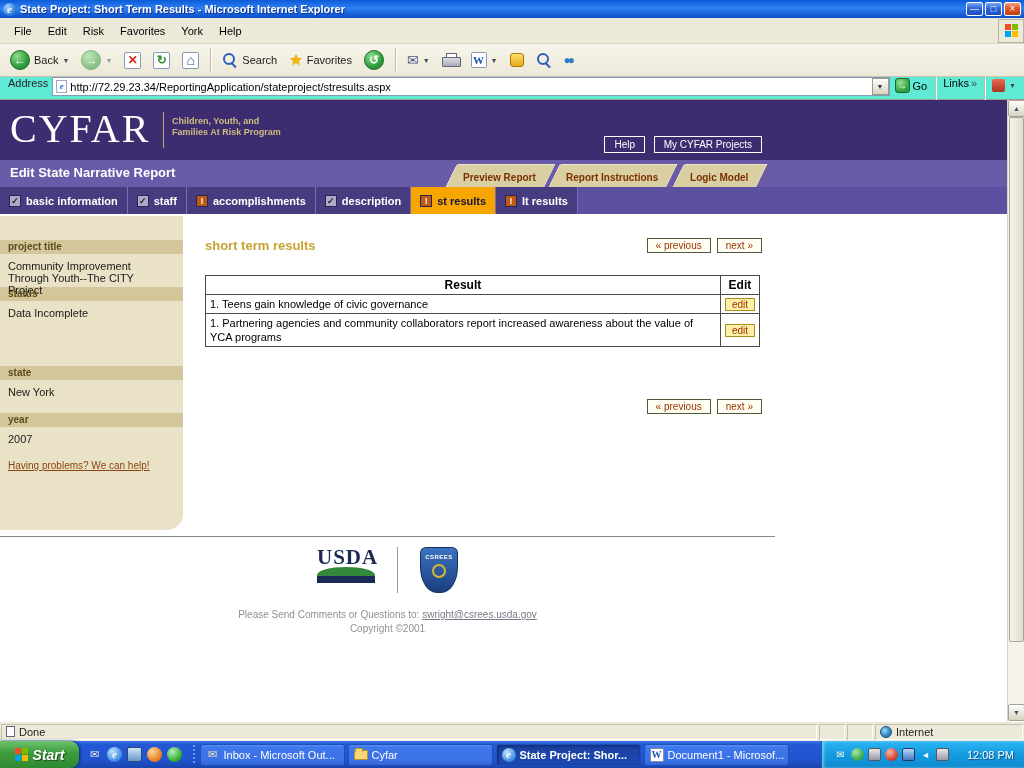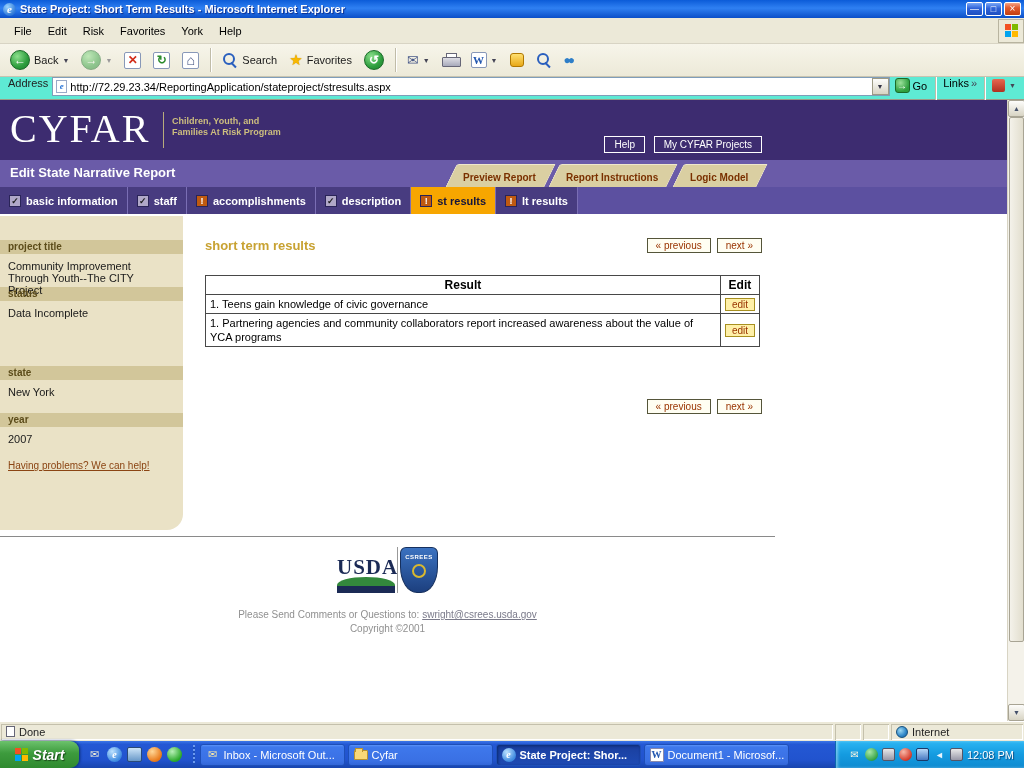--- a/index.html
+++ b/index.html
@@ -105,21 +105,21 @@
   .results-table th, .results-table td { border:1px solid #484848; padding:2px 4px; }
   .th-result { width:515px; text-align:center; font-size:12px; }
   .th-edit { width:38px; text-align:center; font-size:12px; }
   .td-result { padding-left:14px; line-height:14px; }
   .td-edit { text-align:center; }
   .edit-btn { background:#FFF0A8; border:1px solid #A89020; color:#993300; font-size:10px; padding:0 6px; cursor:pointer; }
   .pn-bottom { display:flex; justify-content:flex-end; gap:6px; margin-top:52px; width:557px; }
 
   
   .site-footer { width:775px; border-top:1px solid #8A8A8A; padding-top:10px; }
-  .logo-row { display:flex; justify-content:center; align-items:flex-end; gap:2px; }
+  .logo-row { display:flex; justify-content:center; align-items:flex-start; gap:22px; }
   .usda-logo { width:58px; text-align:center; }
   .usda-text { font-family:"Liberation Serif",serif; font-weight:bold; font-size:21px; color:#1B2A55; letter-spacing:1px; line-height:20px; }
   .usda-swoosh { height:9px; background:#33883C; border-radius:50% 50% 0 0 / 90% 90% 0 0; }
   .usda-bar { height:7px; background:#1B2A55; }
   .logo-divider { width:1px; height:46px; background:#999; }
   .csrees-shield { width:38px; height:46px; background:linear-gradient(180deg,#3B72C0,#1C3F7E); border:1px solid #16305E; border-radius:6px 6px 17px 17px / 6px 6px 26px 26px; color:#fff; text-align:center; }
   .csrees-label { font-size:6px; font-weight:bold; letter-spacing:.5px; margin-top:6px; }
   .csrees-circle { width:14px; height:14px; border:2px solid #D8B830; border-radius:50%; margin:4px auto 0; }
   .comments { text-align:center; font-size:10px; color:#909090; margin-top:16px; }
   .comments a { color:#7A7A8A; text-decoration:underline; cursor:pointer; }
@@ -129,21 +129,21 @@
   .vscroll { position:absolute; right:0; top:100px; width:17px; height:621px; background:#F4F2EA; border-left:1px solid #D8D4C4; }
   .sc-btn { width:17px; height:17px; background:linear-gradient(#FDFDFB,#D8D4C4); border:1px solid #A8A494; border-radius:2px; font-size:7px; color:#44506A; text-align:center; line-height:15px; }
   .sc-down { position:absolute; bottom:0; }
   .sc-thumb { position:absolute; top:17px; width:15px; left:1px; height:525px; background:linear-gradient(90deg,#F4F2EA,#E2DECE); border:1px solid #A8A494; border-radius:2px; }
 
   
   .statusbar { position:absolute; left:0; top:721px; width:1024px; height:20px; background:#ECE9D8; border-top:1px solid #fff; display:flex; align-items:center; font-size:11px; color:#222; }
   .sb-pane { height:16px; margin:0 1px; display:flex; align-items:center; gap:4px; padding:0 5px; box-shadow:inset 1px 1px 0 #C4C0AC, inset -1px -1px 0 #fff; }
   .sb-left { flex:1; }
   .sb-mid { width:26px; } .sb-mid2 { width:26px; }
-  .sb-right { width:132px; }
+  .sb-right { width:148px; }
   .doc-ic { width:9px; height:11px; background:#fff; border:1px solid #667; }
   .globe-ic { width:12px; height:12px; border-radius:50%; background:radial-gradient(circle at 35% 35%,#9CD8F2,#2E86C8 60%,#1A5E98); border:1px solid #14507E; }
 
   
   .taskbar { position:absolute; left:0; top:741px; width:1024px; height:27px; background:linear-gradient(180deg,#3C77E8 0%,#2458D4 12%,#2153CE 70%,#1845AE 100%); display:flex; align-items:center; }
   .start-button { width:79px; height:27px; border-radius:0 9px 9px 0; background:linear-gradient(180deg,#6CC26C 0%,#3D9B3D 45%,#2F8A2F 100%); box-shadow:1px 0 3px #0A2A70; display:flex; align-items:center; justify-content:center; gap:5px; color:#fff; font-size:14px; font-weight:bold; font-style:italic; text-shadow:1px 1px 1px #1A4A1A; cursor:pointer; }
   .quicklaunch { display:flex; align-items:center; gap:5px; padding:0 8px; }
   .ql-ic { width:15px; height:15px; display:flex; align-items:center; justify-content:center; font-size:11px; cursor:pointer; }
   .ql-e { border-radius:50%; background:radial-gradient(circle at 35% 30%,#BCE2FF,#3E8AE0 70%); color:#fff; font:bold italic 10px/13px "Liberation Serif",serif; }
   .ql-mail { color:#F2EED8; }
@@ -160,21 +160,21 @@
   .t-e { border-radius:50%; background:radial-gradient(circle at 35% 30%,#BCE2FF,#3E8AE0 70%); color:#fff; font:bold italic 10px/13px "Liberation Serif",serif; text-align:center; }
   .t-word { background:#fff; border:1px solid #88A; color:#2458B0; font:bold 10px/12px "Liberation Serif",serif; text-align:center; border-radius:1px; }
   .systray { margin-left:auto; height:27px; display:flex; align-items:center; gap:4px; padding:0 10px 0 12px; background:linear-gradient(180deg,#2CB6F3 0%,#149BE0 50%,#0E8AD0 100%); border-left:1px solid #0A6AB0; box-shadow:inset 2px 0 3px rgba(255,255,255,.4); }
   .tray-ic { width:13px; height:13px; display:flex; align-items:center; justify-content:center; font-size:10px; cursor:pointer; border-radius:2px; }
   .tr-mail { color:#F8F4E0; }
   .tr-shield { background:radial-gradient(circle at 35% 30%,#A8E8A8,#2E9E3E 75%); border-radius:50%; }
   .tr-net { background:linear-gradient(#B8D8F8,#4878C0); border:1px solid #1A3A6A; }
   .tr-alert { background:radial-gradient(circle at 35% 30%,#F8B8A8,#D03020 75%); border-radius:50%; }
   .tr-vol { color:#E8F4FC; font-size:9px; }
   .tr-gen { background:linear-gradient(#E8E8E8,#9898A8); border:1px solid #556; }
-  .clock { color:#fff; font-size:11px; margin-left:0; text-shadow:1px 1px 1px #0A4A80; }
+  .clock { color:#fff; font-size:11px; margin-left:14px; text-shadow:1px 1px 1px #0A4A80; }
 </style>
 </head>
 <body>
 
 <div class="screen">
 
   <div class="titlebar">
     <span class="ie-logo">e</span>
     <span class="title-text">State Project: Short Term Results - Microsoft Internet Explorer</span>
     <span class="winbtns">

